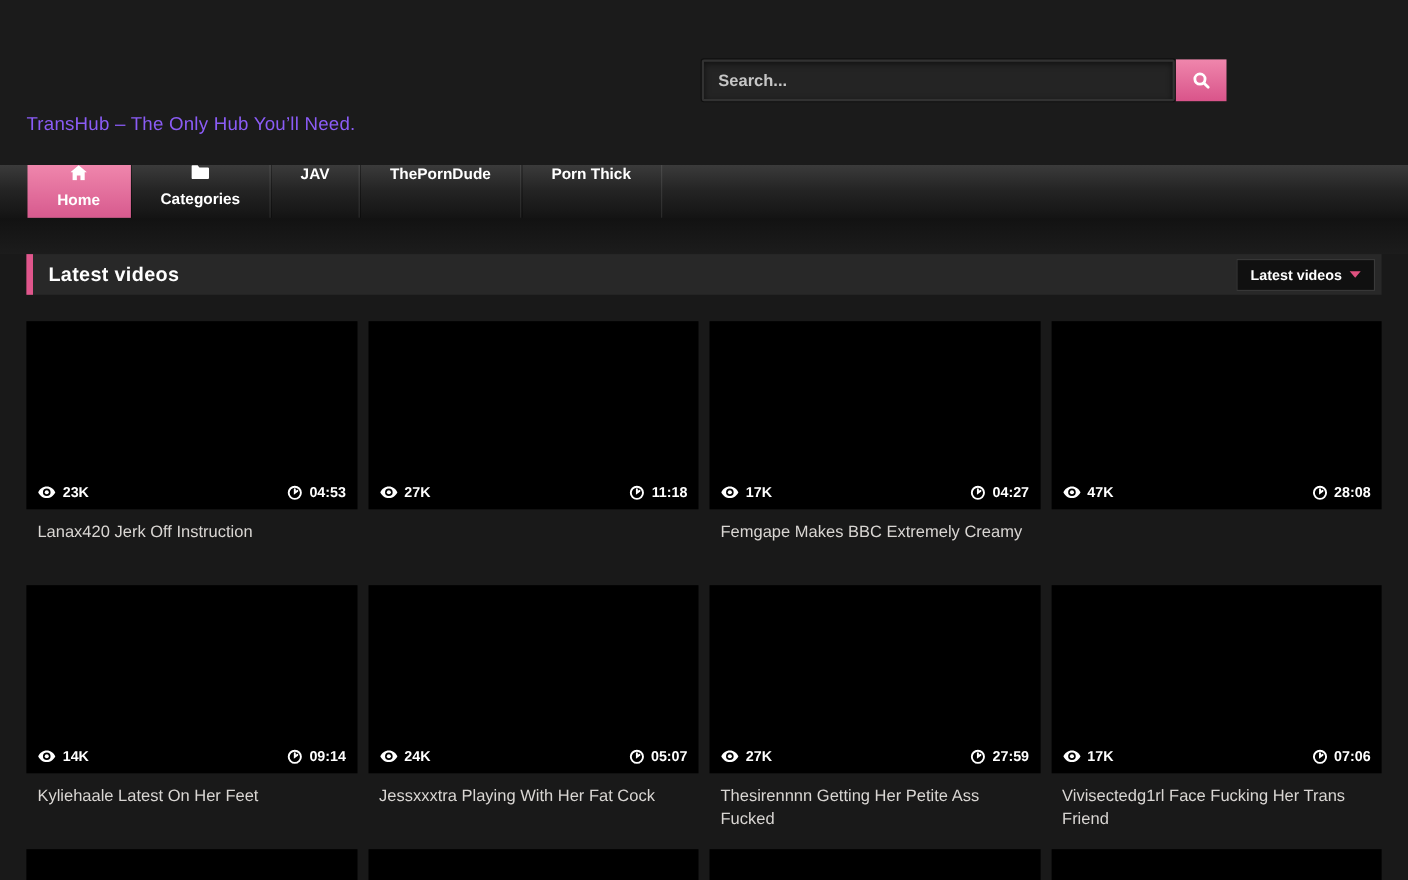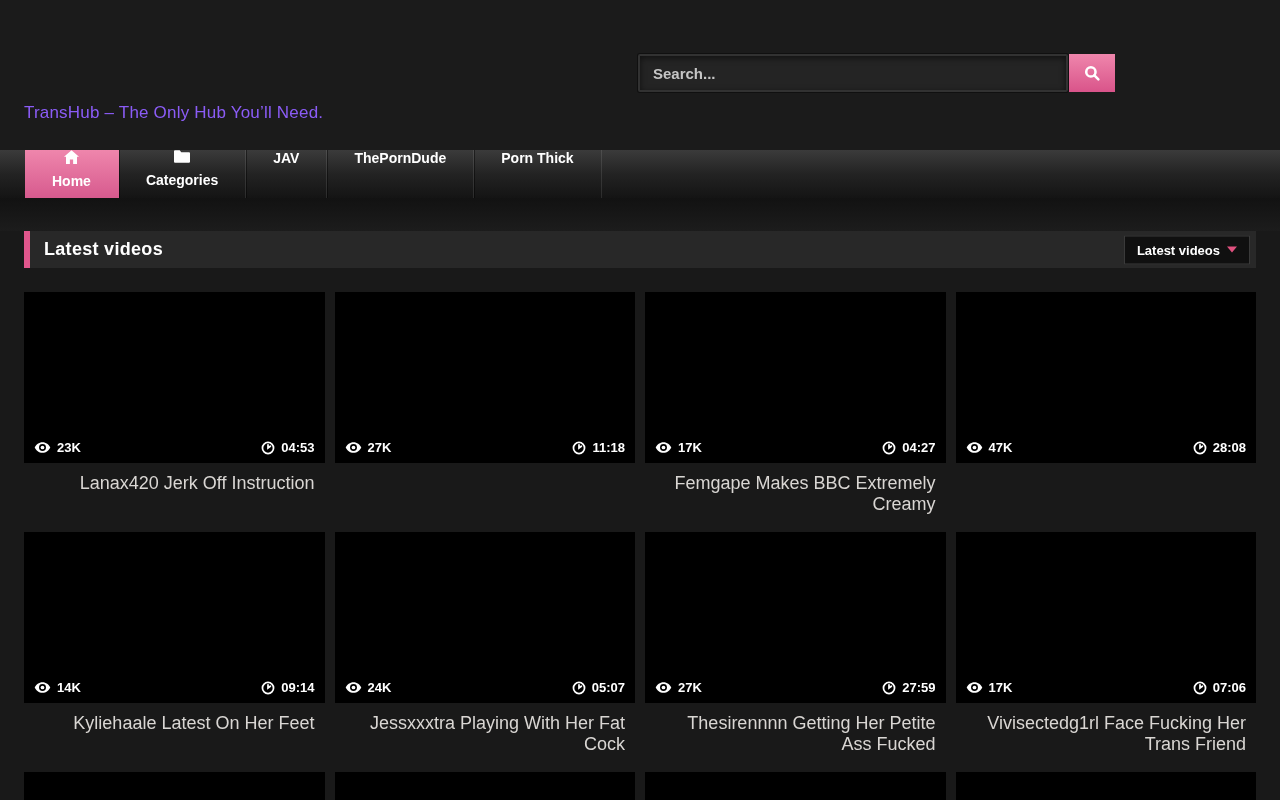--- a/index.html
+++ b/index.html
@@ -92,22 +92,22 @@
   .thumb-stats {
     position: absolute; left: 0; right: 0; bottom: 0; height: 31px;
     display: flex; align-items: center; justify-content: space-between;
     padding: 0 10px;
     color: #fff; font-weight: bold; font-size: 13px;
   }
   .stat { display: flex; align-items: center; gap: 6px; text-align: center; }
   .video-title {
     min-height: 69px;
     padding: 10px 10px 12px;
-    text-align: right;
-    color: #d9d6d3; font-size: 18px; line-height: 21px;
+    text-align: left;
+    color: #d9d6d3; font-size: 15px; line-height: 21px;
   }
 </style>
 </head>
 <body>
 
 <div class="header">
   <form class="search-form">
     <input class="search-input" type="text" placeholder="Search..." style="">
     <button class="search-button" type="submit">
       <span style="display:inline-flex">

